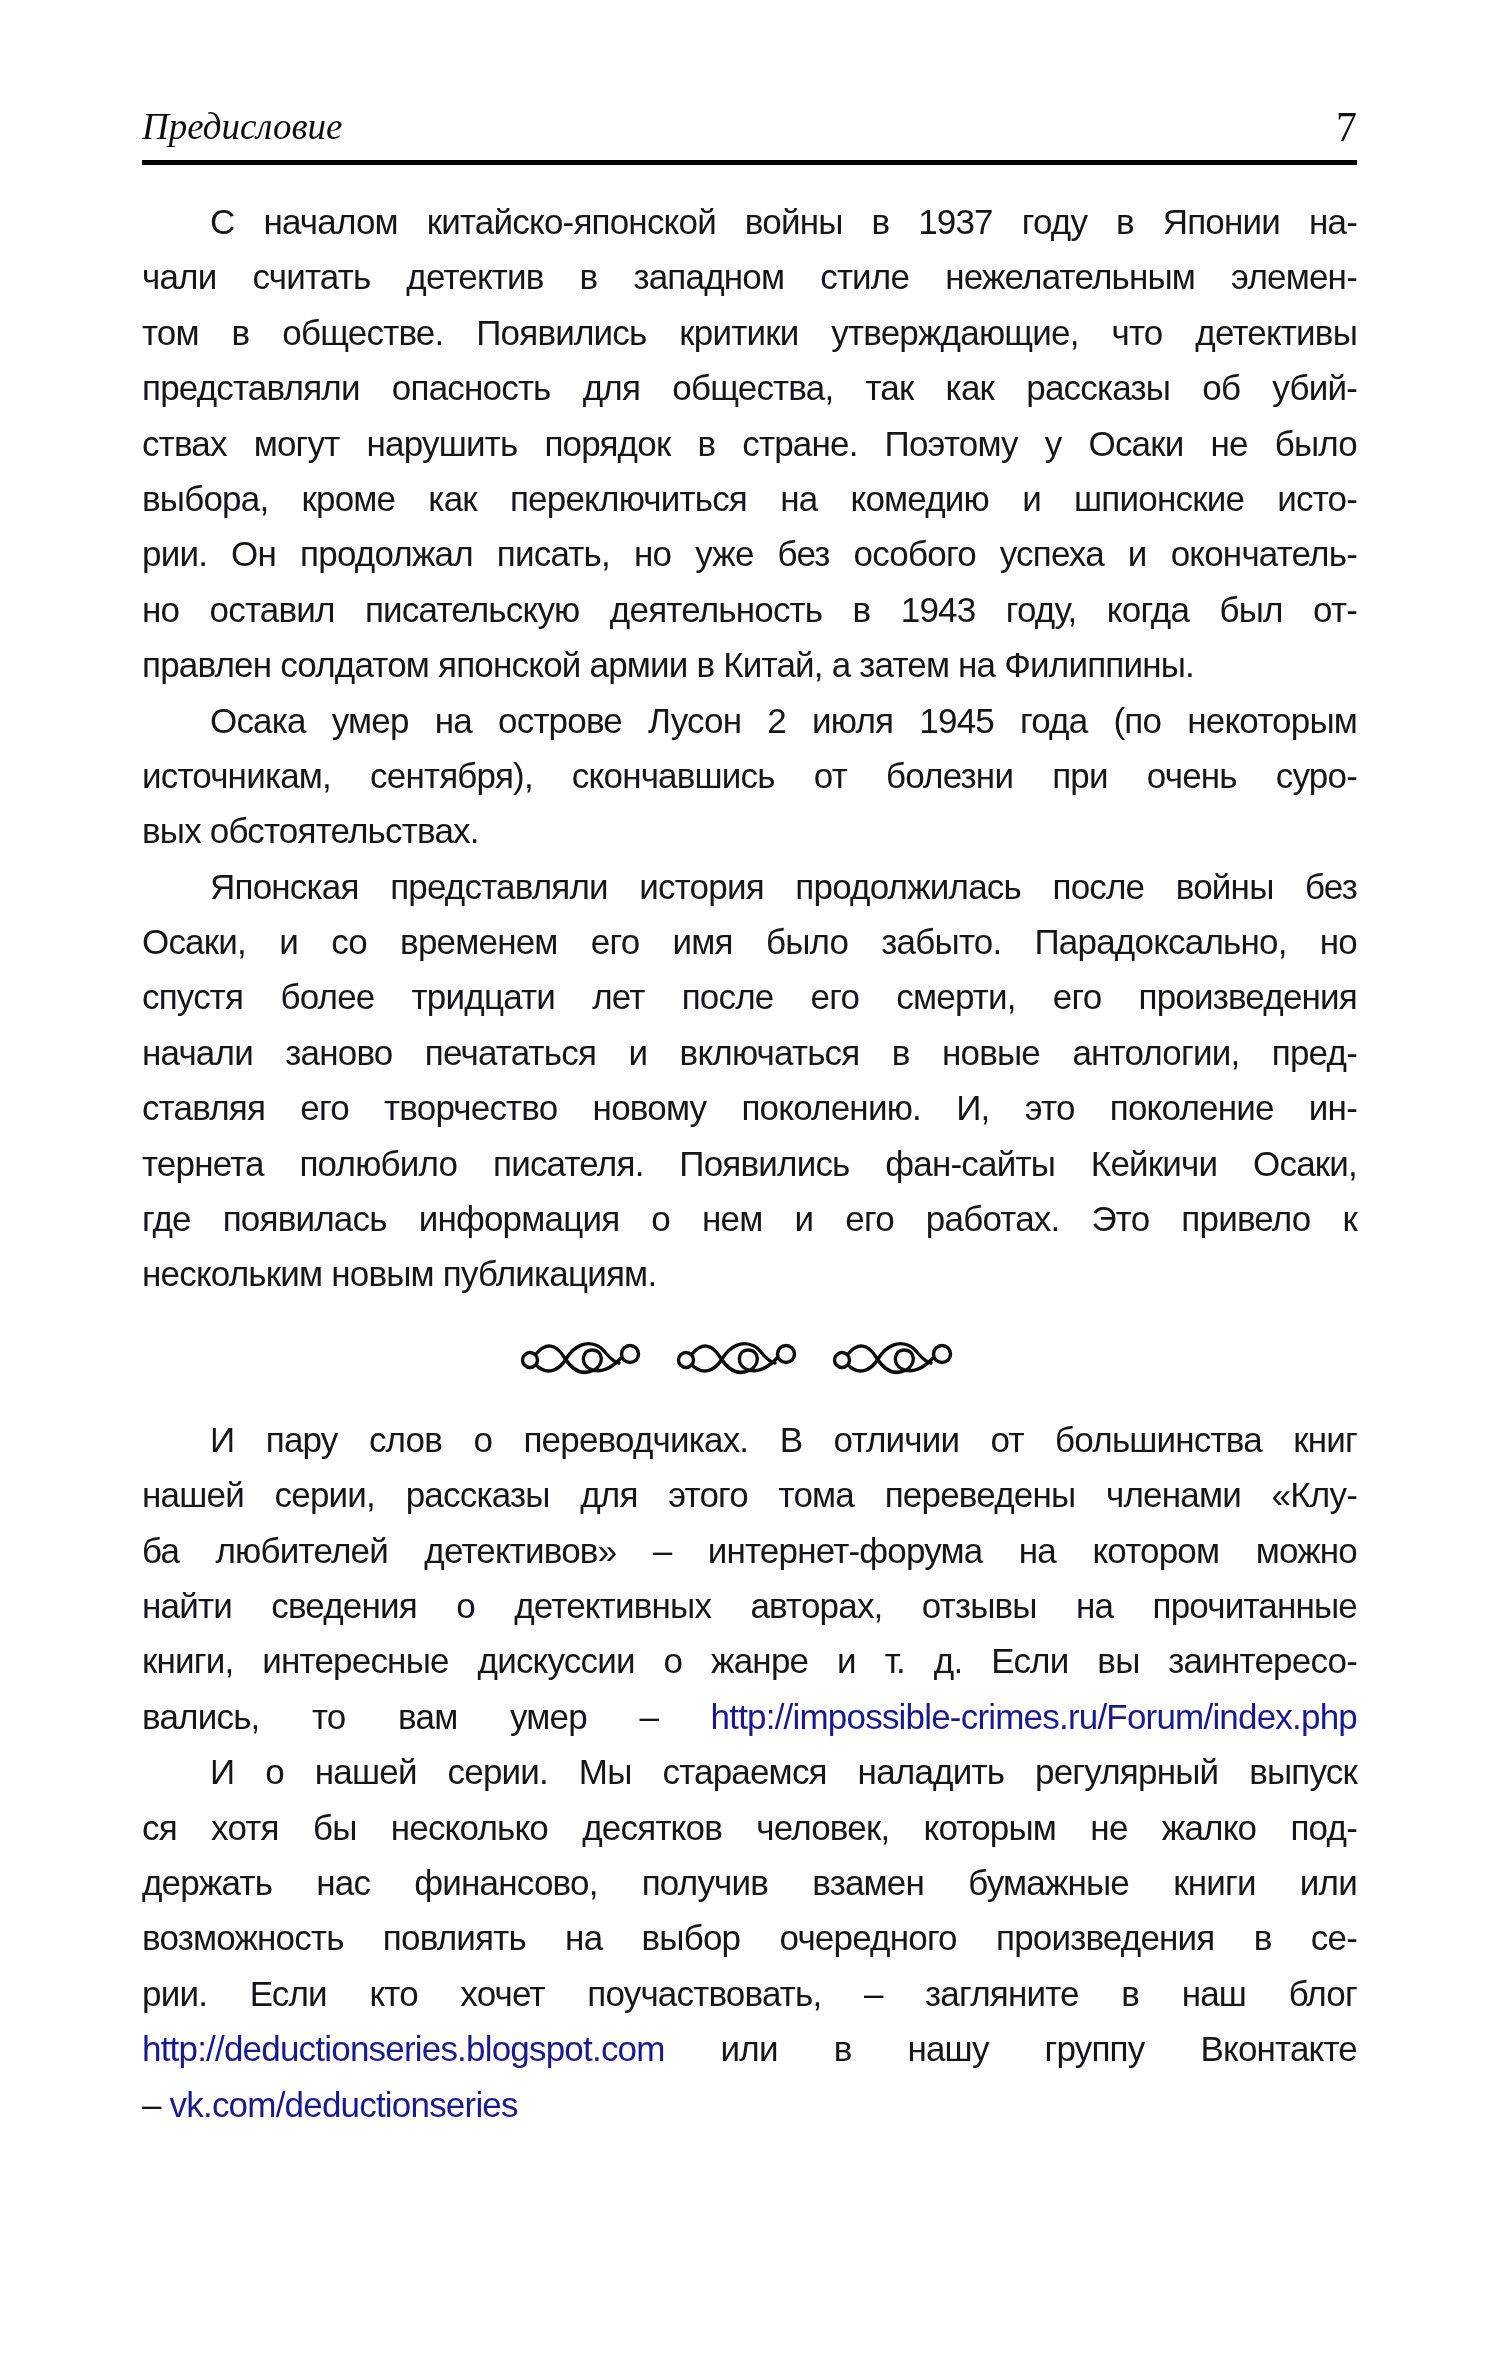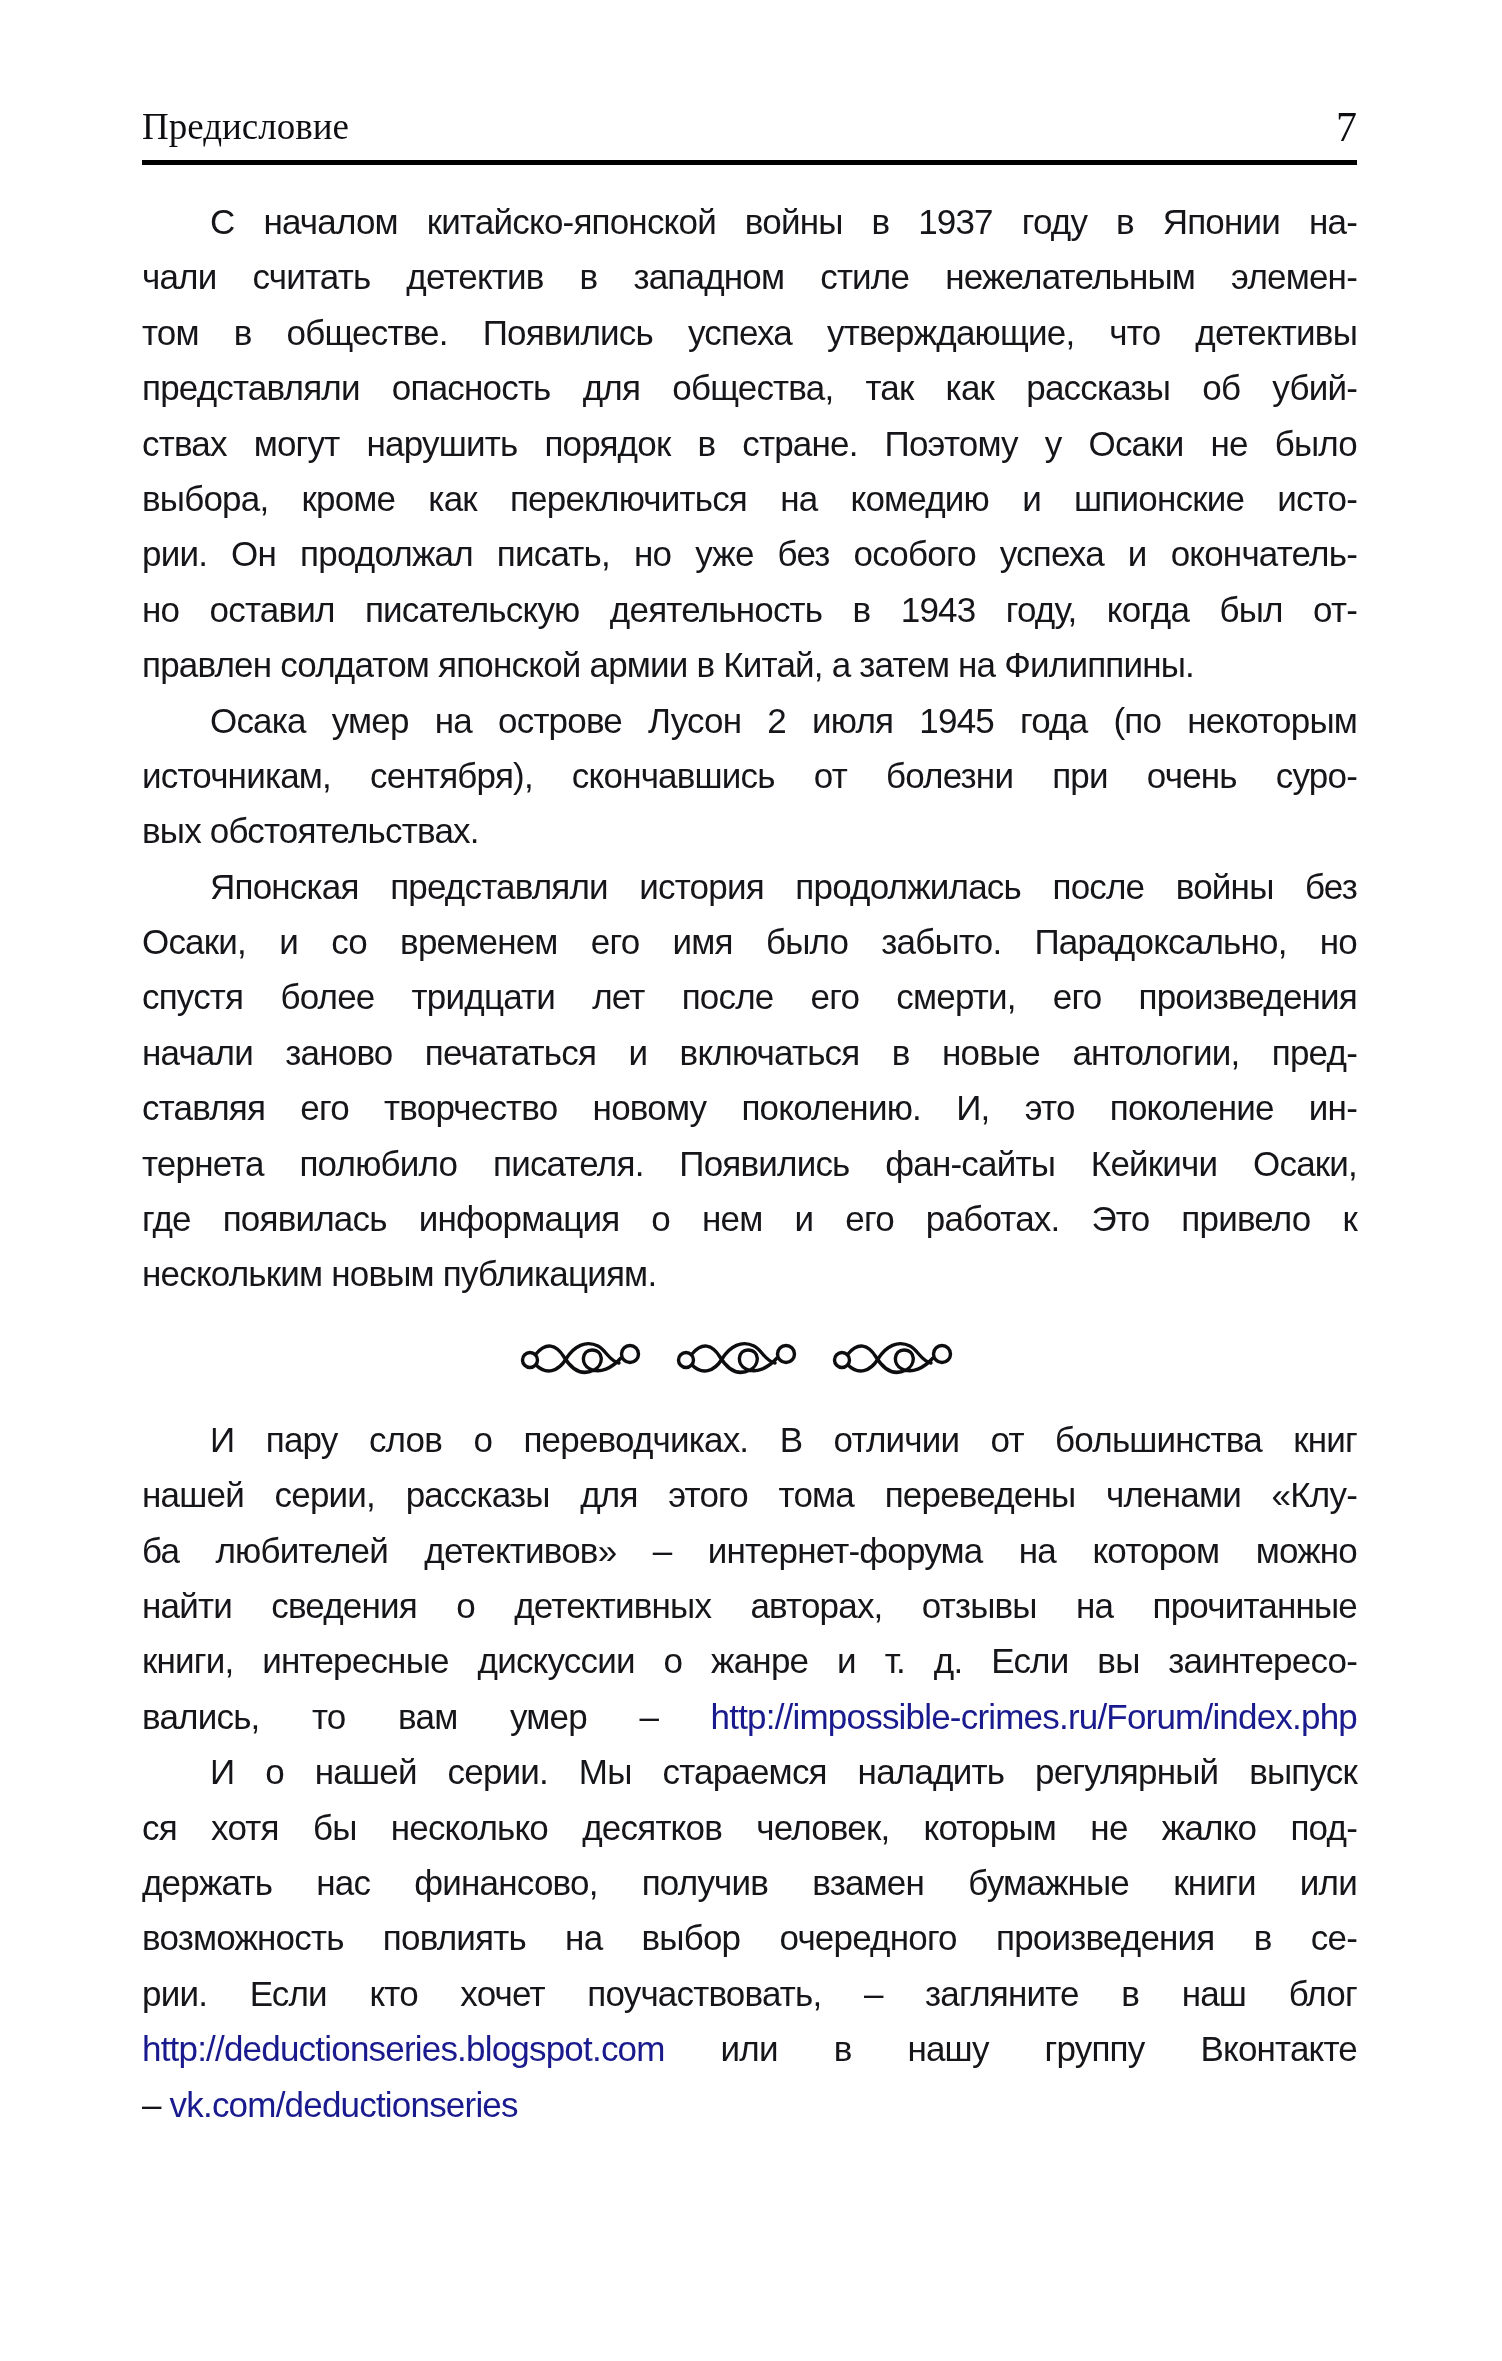--- a/index.html
+++ b/index.html
@@ -13,20 +13,21 @@
     color:var(--text,#15151a);
   }
   .header-row{
     margin:106px 145px 0 142px;
     display:flex;
     justify-content:space-between;
     align-items:flex-end;
   }
   .running-title{
     font-family:"Liberation Serif",serif;
+    font-style:italic;
     font-size:37px;
     line-height:42px;
     color:#0e0e12;
   }
   .page-number{
     font-family:"Liberation Serif",serif;
     font-size:42px;
     line-height:42px;
     color:#0e0e12;
   }
@@ -79,21 +80,21 @@
 <div class="page">
   <div class="header-row">
     <div class="running-title">Предисловие</div>
     <div class="page-number">7</div>
   </div>
   <div class="header-rule"></div>
   <div class="page-body">
       <div class="para">
         <div class="ln ind"><span>С началом китайско-японской войны в 1937 году в Японии на-</span></div>
         <div class="ln"><span>чали считать детектив в западном стиле нежелательным элемен-</span></div>
-        <div class="ln"><span>том в обществе. Появились успеха утверждающие, что детективы</span></div>
+        <div class="ln"><span>том в обществе. Появились критики утверждающие, что детективы</span></div>
         <div class="ln"><span>представляли опасность для общества, так как рассказы об убий-</span></div>
         <div class="ln"><span>ствах могут нарушить порядок в стране. Поэтому у Осаки не было</span></div>
         <div class="ln"><span>выбора, кроме как переключиться на комедию и шпионские исто-</span></div>
         <div class="ln"><span>рии. Он продолжал писать, но уже без особого успеха и окончатель-</span></div>
         <div class="ln"><span>но оставил писательскую деятельность в 1943 году, когда был от-</span></div>
         <div class="ln nj"><span>правлен солдатом японской армии в Китай, а затем на Филиппины.</span></div>
       </div>
       <div class="para">
         <div class="ln ind"><span>Осака умер на острове Лусон 2 июля 1945 года (по некоторым</span></div>
         <div class="ln"><span>источникам, сентября), скончавшись от болезни при очень суро-</span></div>

